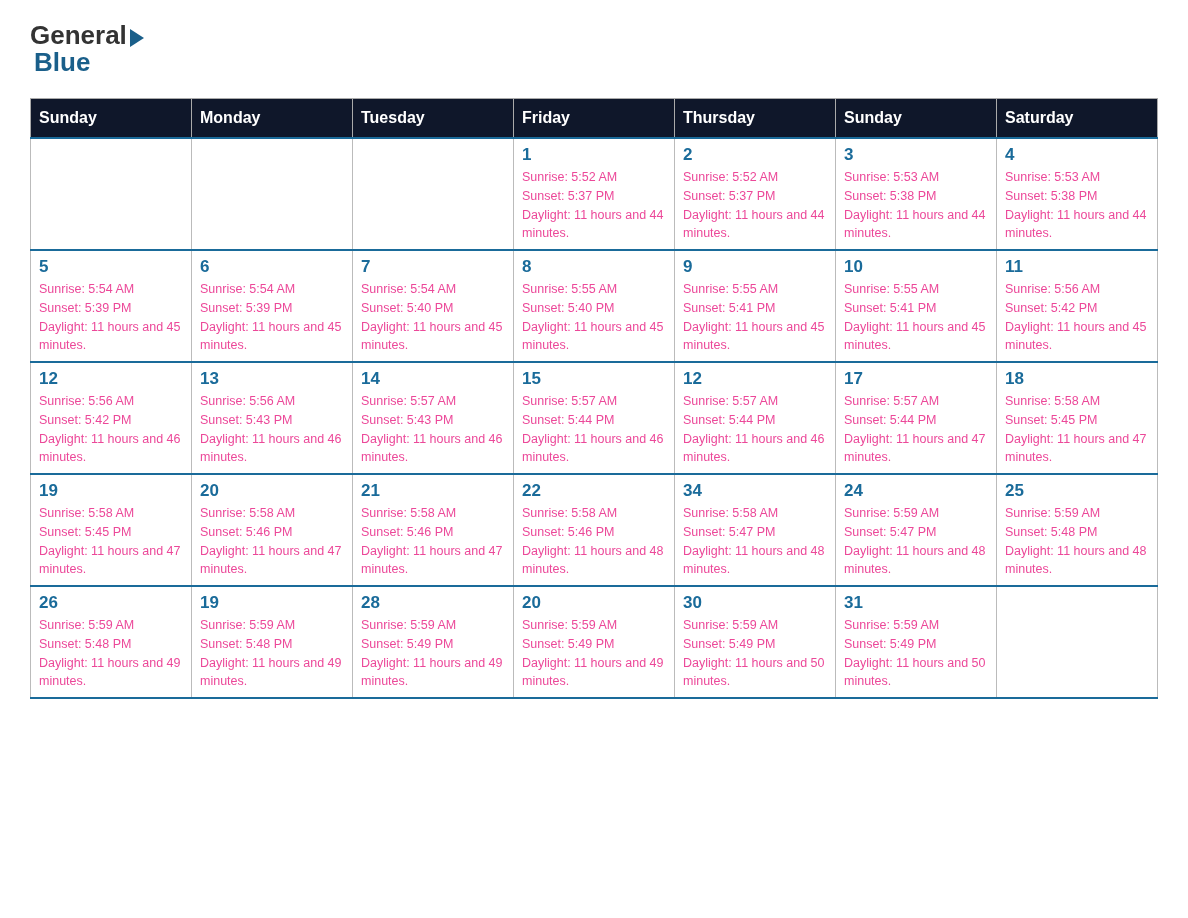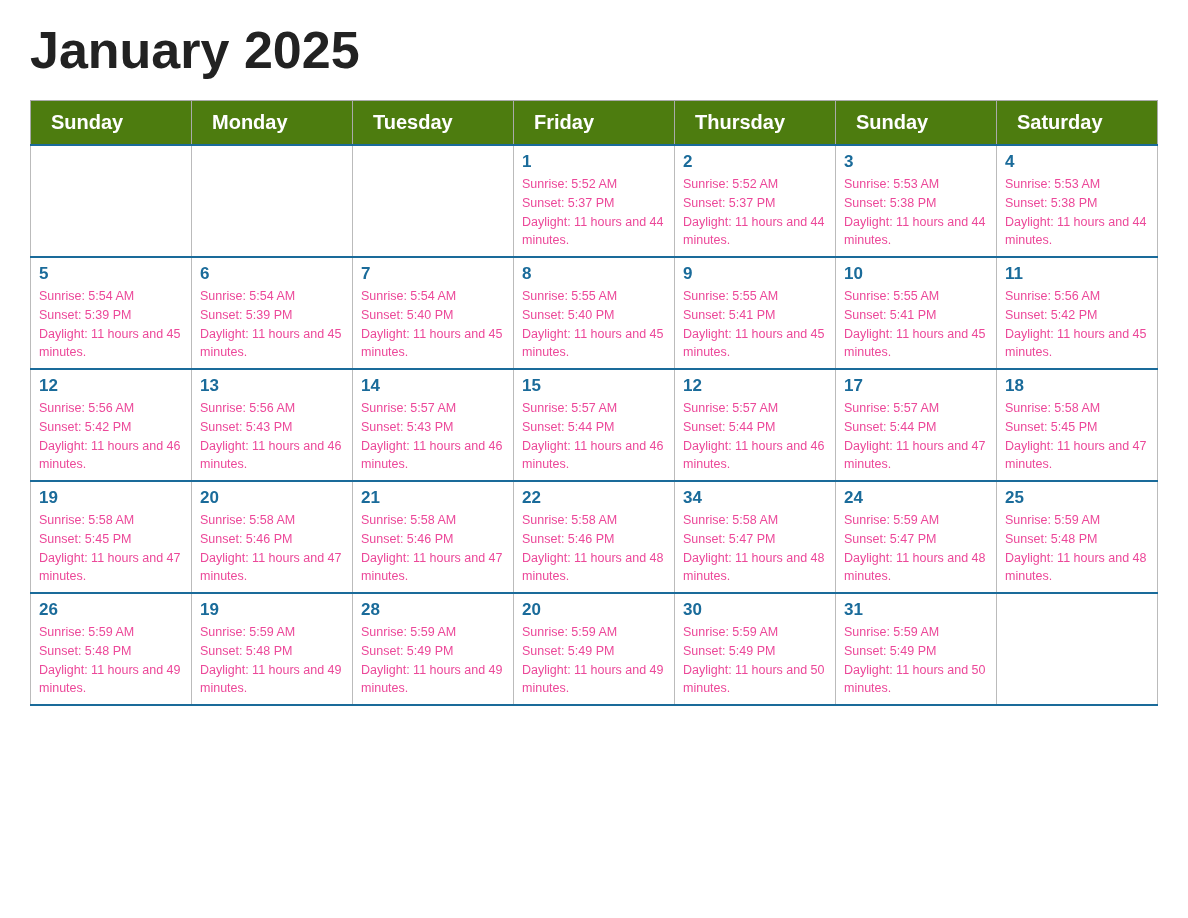--- a/index.html
+++ b/index.html
@@ -58,25 +58,25 @@
       font-size: 20px;
       color: #444;
       margin-top: 2px;
     }
     .calendar-table {
       width: 100%;
       border-collapse: collapse;
       border: 1px solid #aaa;
     }
     .calendar-table th {
-      background-color: #4d7c0f;
+      background-color: #0f172a;
       color: #fff;
-      font-size: 20px;
-      font-weight: bold;
-      padding: 10px 20px;
+      font-size: 16px;
+      font-weight: bold;
+      padding: 10px 8px;
       text-align: left;
       border: 1px solid #aaa;
     }
     .calendar-table td {
       vertical-align: top;
       border: 1px solid #bbb;
       padding: 6px 8px;
       width: calc(100% / 7);
       min-height: 100px;
       font-size: 13px;
@@ -98,22 +98,28 @@
       background: #fff;
     }
     tr {
       border-bottom: 2px solid #1a6b9a;
     }
   </style>
 </head>
 <body>
 
 <div class="header">
+  <div class="logo">
+    <div class="logo-top">
+      <span class="logo-general">General</span>
+      <div class="logo-arrow"></div>
+    </div>
+    <span class="logo-blue">Blue</span>
+  </div>
   <div class="title-block">
-    <div class="month-title">January 2025</div>
   </div>
 </div>
 
 <table class="calendar-table">
   <thead>
     <tr>
     <th>Sunday</th>
         <th>Monday</th>
         <th>Tuesday</th>
         <th>Friday</th>

